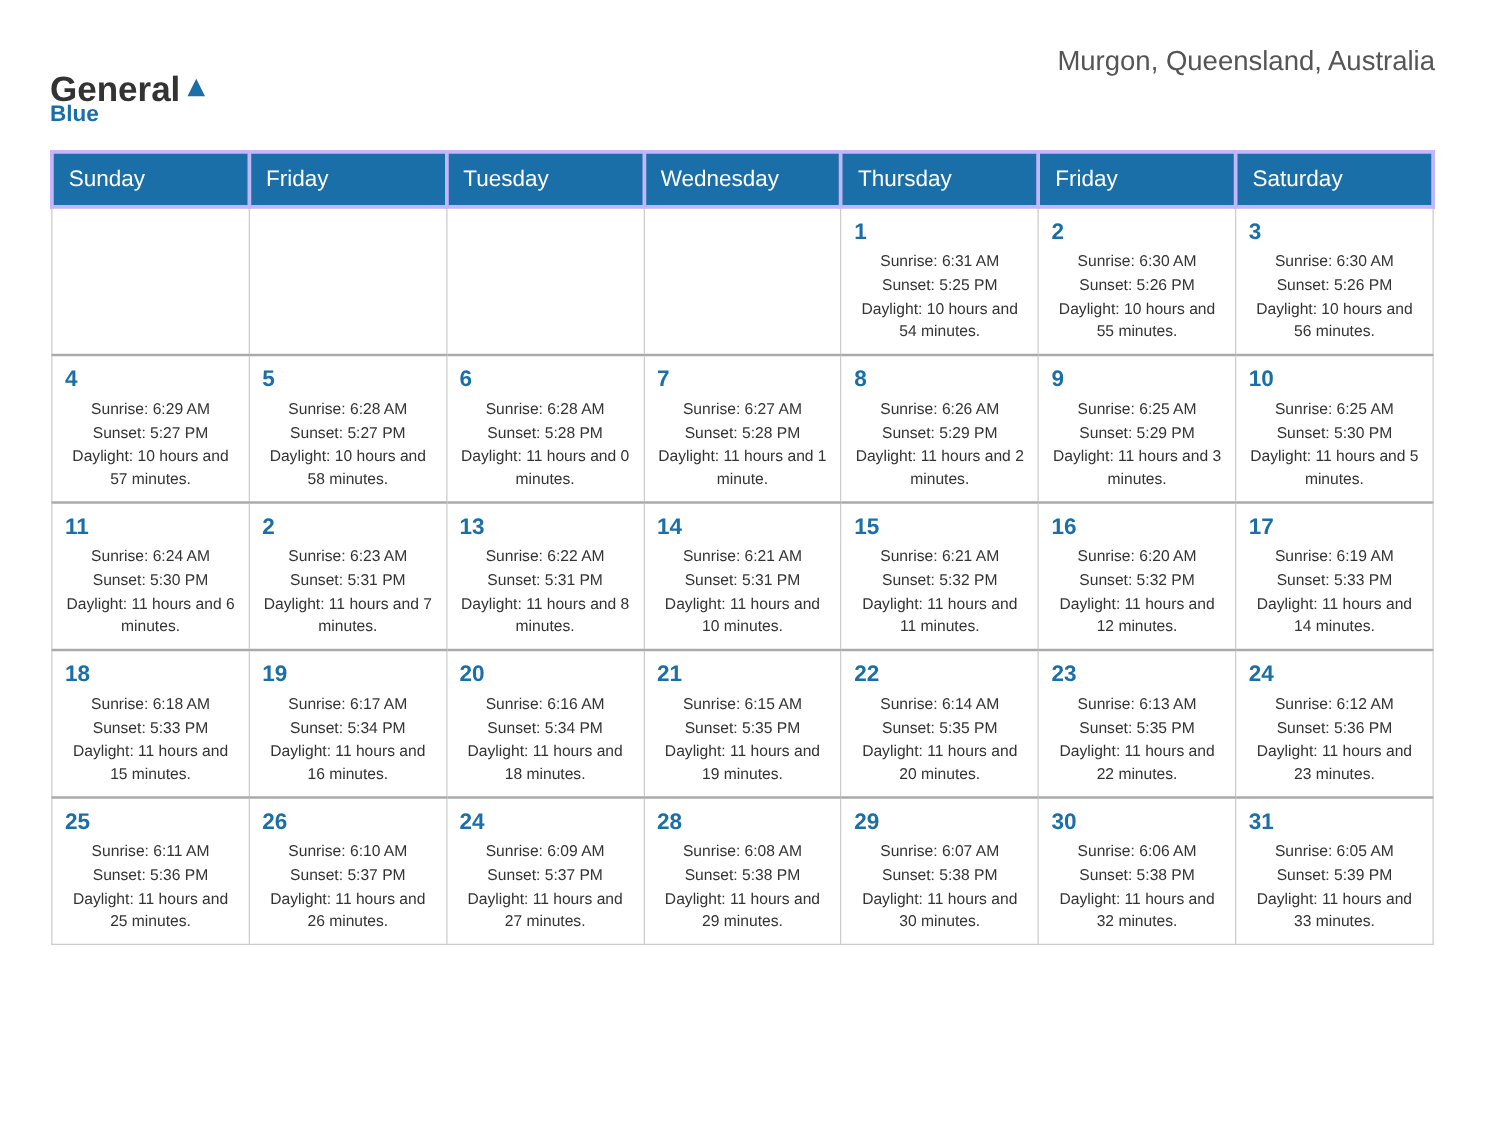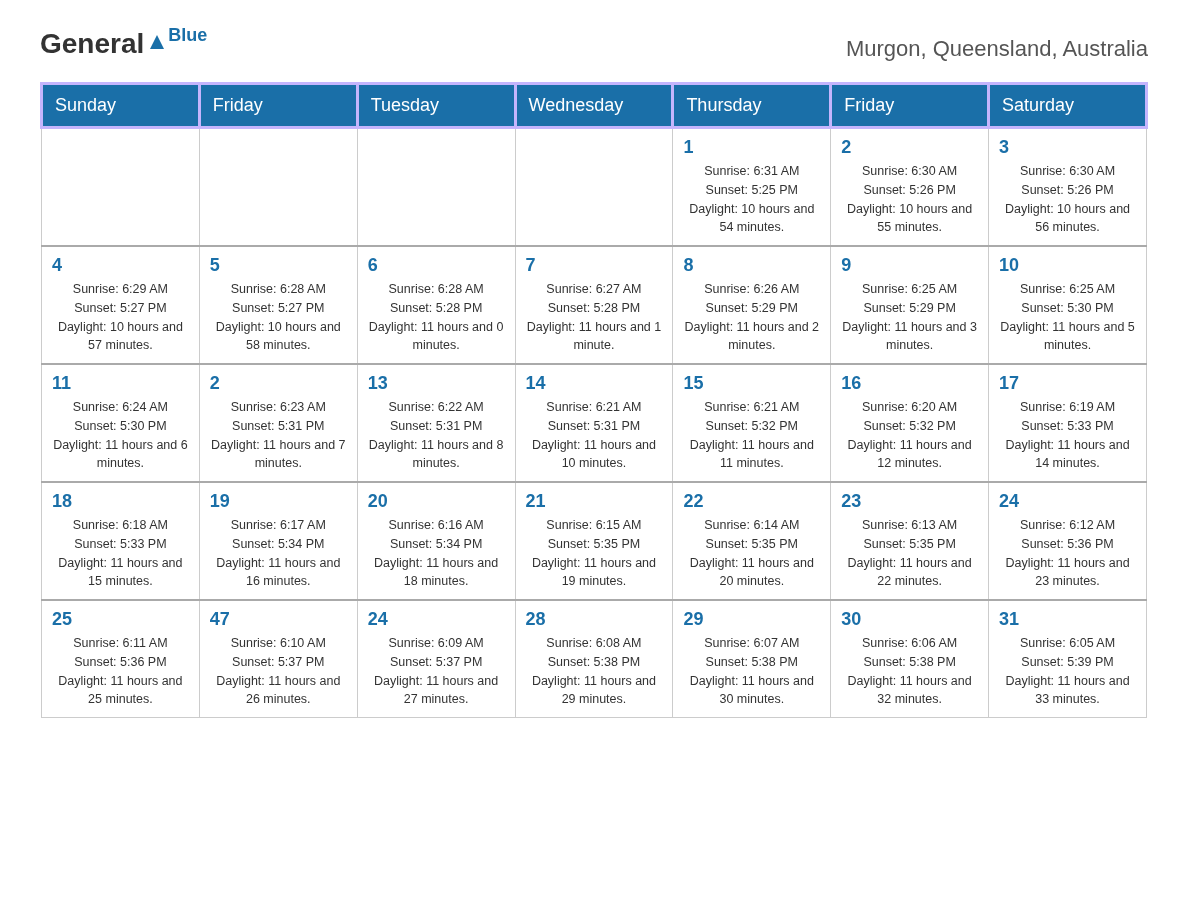--- a/index.html
+++ b/index.html
@@ -11,22 +11,23 @@
       min-height: 918px;
     }
     .header {
       display: flex;
       justify-content: space-between;
       align-items: flex-start;
       margin-bottom: 20px;
     }
     .logo {
       display: flex;
-      flex-direction: row;
+      flex-direction: column;
       align-items: flex-start;
+      margin-top: 28px;
     }
     .logo-text {
       font-size: 28px;
       font-weight: bold;
       color: #333;
       line-height: 1;
     }
     .title-section {
       text-align: right;
     }
@@ -225,21 +226,21 @@
           <span class="day-number">24</span>
           <div class="day-info">Sunrise: 6:12 AM<br>Sunset: 5:36 PM<br>Daylight: 11 hours and 23 minutes.</div>
         </td>
       </tr>
       <tr class="row-border">
         <td>
           <span class="day-number">25</span>
           <div class="day-info">Sunrise: 6:11 AM<br>Sunset: 5:36 PM<br>Daylight: 11 hours and 25 minutes.</div>
         </td>
         <td>
-          <span class="day-number">47</span>
+          <span class="day-number">26</span>
           <div class="day-info">Sunrise: 6:10 AM<br>Sunset: 5:37 PM<br>Daylight: 11 hours and 26 minutes.</div>
         </td>
         <td>
           <span class="day-number">24</span>
           <div class="day-info">Sunrise: 6:09 AM<br>Sunset: 5:37 PM<br>Daylight: 11 hours and 27 minutes.</div>
         </td>
         <td>
           <span class="day-number">28</span>
           <div class="day-info">Sunrise: 6:08 AM<br>Sunset: 5:38 PM<br>Daylight: 11 hours and 29 minutes.</div>
         </td>

